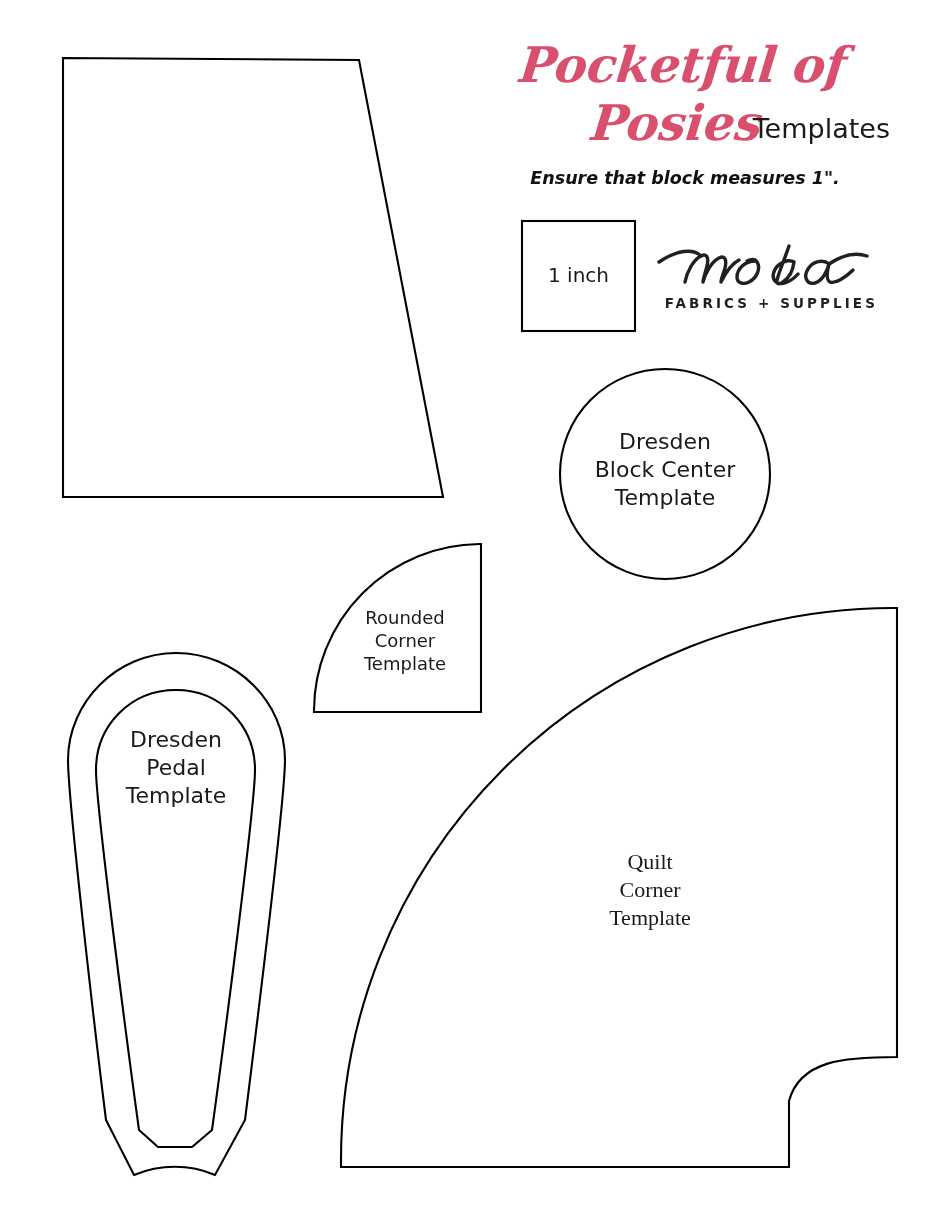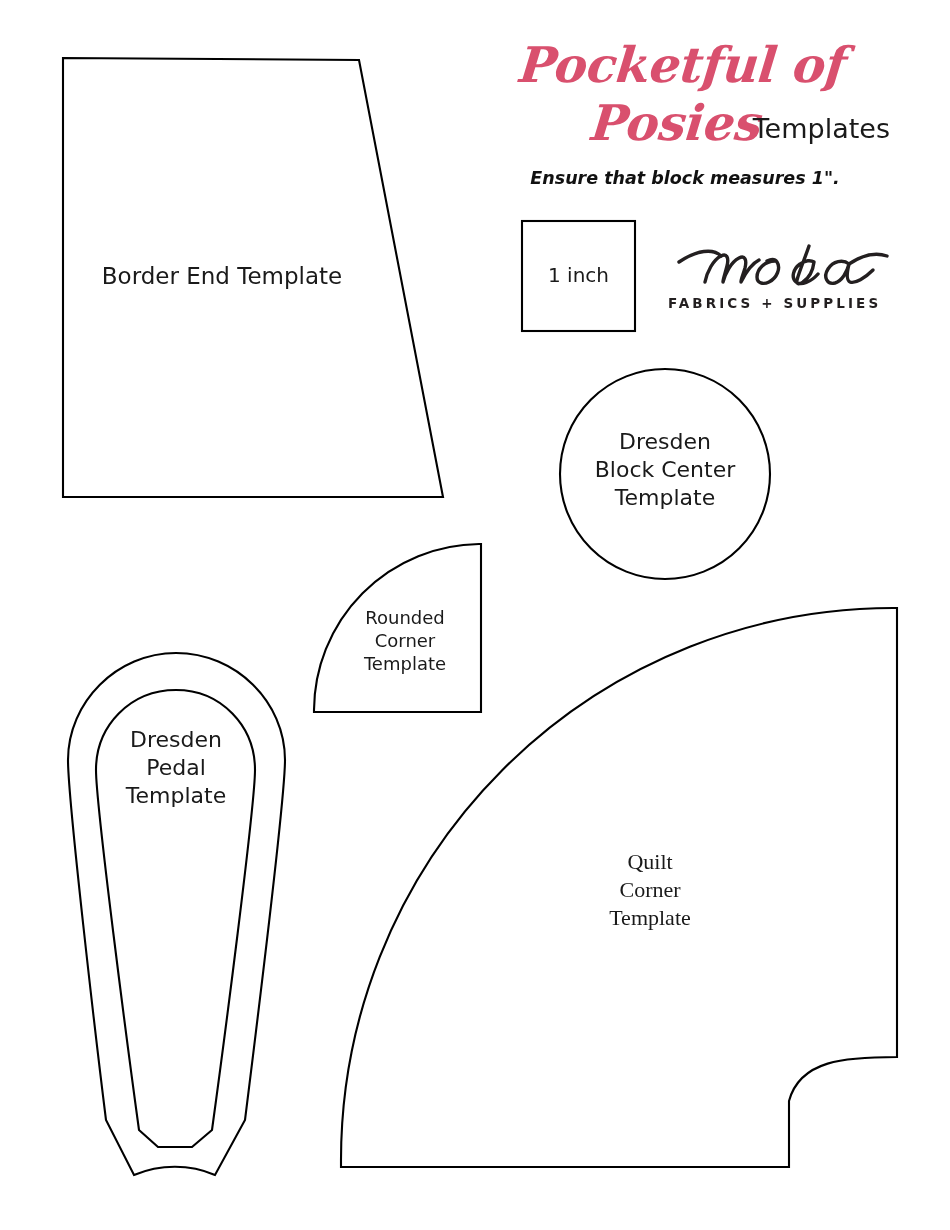--- a/index.html
+++ b/index.html
@@ -80,24 +80,24 @@
   #inch-box-label {
     left: 522px;
     top: 263px;
     width: 113px;
     font-size: 20px;
     text-align: center;
   }
   
   #moda-logo {
     position: absolute;
-    left: 668px;
+    left: 648px;
     top: 238px;
     width: 230px;
-    text-align: left;
+    text-align: right;
   }
   #moda-script-svg {
     display: block;
     margin: 0 auto;
   }
   #moda-tagline {
     margin-top: 5px;
     font-family: "DejaVu Sans", "Liberation Sans", sans-serif;
     font-weight: bold;
     font-size: 13.5px;
@@ -206,21 +206,20 @@
 
         <path d="M 174 26 C 168 21 158 23 153 31 C 148 39 152 47 160 45
                  C 167 43 172 34 174 26 C 172 34 171 42 175 44 C 180 46 190 40 198 32"></path>
 
         <path d="M 174 26 C 186 18 200 14 212 18"></path>
       </g>
     </svg>
     <div id="moda-tagline">FABRICS + SUPPLIES</div>
   </div>
 
-  <div class="overlay-text" id="border-end-label">Border End Template</div>
 
   <div class="overlay-text" id="dresden-center-label">Dresden
 Block Center
 Template</div>
 
   <div class="overlay-text" id="rounded-corner-label">Rounded
 Corner
 Template</div>
 
   <div class="overlay-text" id="dresden-pedal-label">Dresden

